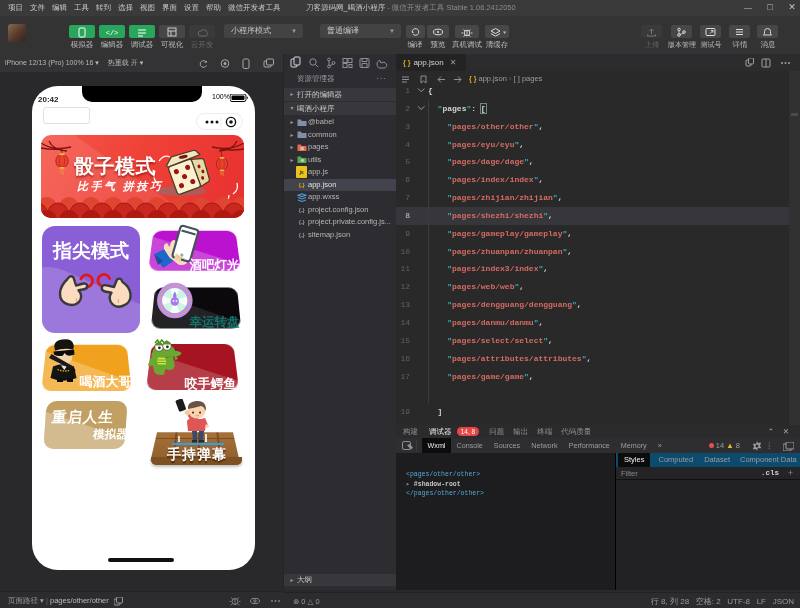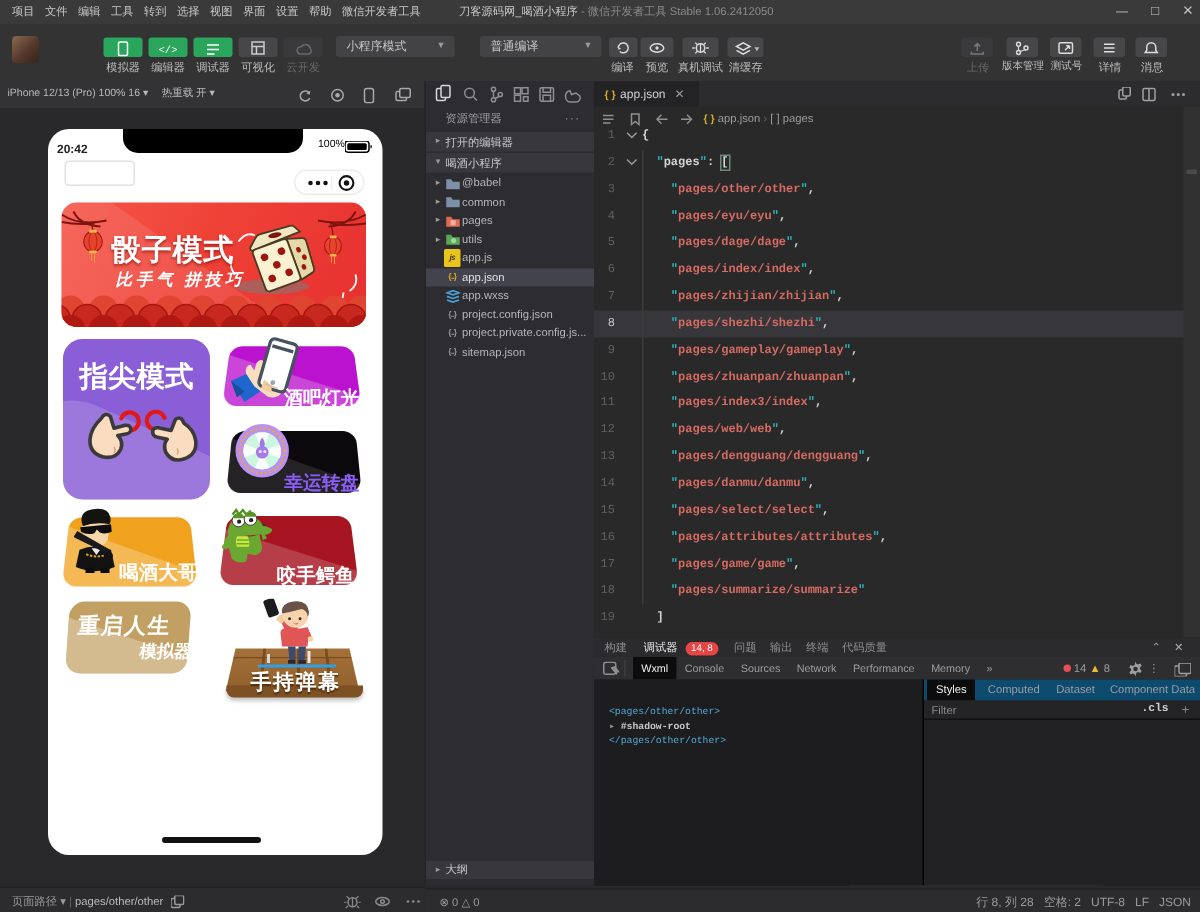--- a/index.html
+++ b/index.html
@@ -19,21 +19,21 @@
 .tbtn.green{background:#2aa65c;}
 .tbtn.gray{background:#47474a;}
 .tbtn.dis{background:#3a3a3c;}
 .tlabel{top:40px;height:10px;line-height:10px;font-size:7.5px;color:#bdbdbd;text-align:center;white-space:nowrap;}
 .tlabel.dis{color:#69696b;}
 .drop{top:24px;height:14px;background:#434346;border-radius:2px;color:#c6c6c6;font-size:8px;line-height:14px;padding-left:7px;}
 .drop .arr{position:absolute;right:6px;top:0;color:#9a9a9a;font-size:6px;}
 #simbar{left:0;top:54px;width:283px;height:18px;background:#333335;color:#b9b9b9;font-size:7.5px;line-height:18px;white-space:nowrap;}
 #simpanel{left:0;top:72px;width:283px;height:518px;background:#29292c;}
 #simfoot{left:0;top:591px;width:283px;height:17px;background:#2c2c2e;color:#9a9a9a;font-size:7.5px;line-height:17px;border-top:1px solid #222;white-space:nowrap;}
-#phone{left:32px;top:86px;width:223px;height:484px;background:#ffffff;border-radius:14px;}
+#phone{left:32px;top:86px;width:223px;height:484px;background:#ffffff;border-radius:26px;}
 #notch{left:50px;top:0;width:120px;height:16px;background:#000;border-radius:0 0 10px 10px;}
 #explorer{left:283px;top:54px;width:113px;height:536px;background:#2d2d31;border-left:1px solid #242426;}
 .sect{position:absolute;left:0;width:112px;height:13px;background:#37373c;color:#c9c9c9;font-size:7.5px;line-height:13px;}
 .row{position:absolute;left:0;width:112px;height:12.2px;color:#b6b6b8;font-size:7.5px;line-height:12.2px;white-space:nowrap;}
 .row.sel{background:#42434c;color:#e2e2e2;}
 .arr8{position:absolute;left:4px;top:0;width:8px;color:#9a9a9a;font-size:6px;text-align:center;}
 .ficolbl{position:absolute;left:12px;top:0;width:11px;height:12px;font-size:5.5px;font-weight:bold;line-height:12px;text-align:center;letter-spacing:-0.5px;}
 .fsvg{position:absolute;left:13px;top:1.5px;}
 .fname{position:absolute;left:24px;top:0;}
 #editor{left:396px;top:54px;width:404px;height:371px;background:#292929;}
@@ -297,21 +297,21 @@
           <path d="M18.8 18.5 L14 7.2 A12.4 12.4 0 0 1 23.5 7.2z"></path>
           <path d="M18.8 18.5 L30.5 14.5 A12.4 12.4 0 0 1 30.5 23.5z"></path>
           <path d="M18.8 18.5 L23.5 30 A12.4 12.4 0 0 1 14 30z"></path>
           <path d="M18.8 18.5 L7 23 A12.4 12.4 0 0 1 7 14z"></path>
         </g>
       <path d="M18.8 9.5 q-3.5 5 0 8 q3.5 -3 0 -8z" fill="#9a78e8"></path>
       <circle cx="18.8" cy="19.5" r="4.2" fill="#a87ae8"></circle>
       <circle cx="17.5" cy="19" r="1" fill="#fff" opacity=".8"></circle>
         <circle cx="20.5" cy="19" r="1" fill="#fff" opacity=".8"></circle>
     </svg>
-    <div class="abs" style="left:157.5px;top:227.5px;font-size:12.5px;font-weight:bold;color:#8b5cf6;">幸运转盘</div>
+    <div class="abs" style="left:157.5px;top:227.5px;font-size:12.5px;font-weight:bold;color:#0f766e;">幸运转盘</div>
 
     <div id="c-dage" class="abs" style="left:12px;top:257px;width:85px;height:47px;border-radius:9px;background:#f0a11d;transform:perspective(80px) rotateX(12deg);overflow:hidden;">
       <div class="abs" style="left:-30px;top:20px;width:120px;height:60px;background:rgba(255,255,255,.25);transform:rotate(20deg);"></div>
     </div>
     <svg class="abs" style="left:17px;top:252px;" width="32" height="46">
       <path d="M6 12 Q3 3 13 1.5 Q23 0 24.5 6.5 Q25.5 10 23 12.5 L7 14z" fill="#15130f"></path>
       <path d="M5.5 13 q9 -3.5 18.5 -1.5 l-1 10 q-3 5.5 -8.5 5.5 q-5.5 0 -7.5 -5.5z" fill="#f5d5a8"></path>
       <path d="M4.5 13.5 L25 11.5 L25.5 16.5 Q21 18.5 17.5 17 L15.5 15 L14 17.5 Q9 19 5 16.5z" fill="#0c0c0c"></path>
       <path d="M12.5 25 q2.5 1 5 0 l-.5 2.5 -4 0z" fill="#e8b88a"></path>
       <path d="M4 28.5 q10.5 -4.5 21 0 l2.5 11.5 q-13 5.5 -26 0z" fill="#131313"></path>
@@ -513,21 +513,20 @@
         <div class="cl" style="top:122.96px;"><span class="ln" style="color:#c8c8c8;">8</span><span class="ct"><span class="pw">    </span><span class="s1">"</span><span class="s2">pages/shezhi/shezhi</span><span class="s1">"</span><span class="pw">,</span></span></div>
         <div class="cl" style="top:140.8px;"><span class="ln" style="">9</span><span class="ct"><span class="pw">    </span><span class="s1">"</span><span class="s2">pages/gameplay/gameplay</span><span class="s1">"</span><span class="pw">,</span></span></div>
         <div class="cl" style="top:158.64000000000001px;"><span class="ln" style="">10</span><span class="ct"><span class="pw">    </span><span class="s1">"</span><span class="s2">pages/zhuanpan/zhuanpan</span><span class="s1">"</span><span class="pw">,</span></span></div>
         <div class="cl" style="top:176.48000000000002px;"><span class="ln" style="">11</span><span class="ct"><span class="pw">    </span><span class="s1">"</span><span class="s2">pages/index3/index</span><span class="s1">"</span><span class="pw">,</span></span></div>
         <div class="cl" style="top:194.32000000000002px;"><span class="ln" style="">12</span><span class="ct"><span class="pw">    </span><span class="s1">"</span><span class="s2">pages/web/web</span><span class="s1">"</span><span class="pw">,</span></span></div>
         <div class="cl" style="top:212.16px;"><span class="ln" style="">13</span><span class="ct"><span class="pw">    </span><span class="s1">"</span><span class="s2">pages/dengguang/dengguang</span><span class="s1">"</span><span class="pw">,</span></span></div>
         <div class="cl" style="top:230px;"><span class="ln" style="">14</span><span class="ct"><span class="pw">    </span><span class="s1">"</span><span class="s2">pages/danmu/danmu</span><span class="s1">"</span><span class="pw">,</span></span></div>
         <div class="cl" style="top:247.84px;"><span class="ln" style="">15</span><span class="ct"><span class="pw">    </span><span class="s1">"</span><span class="s2">pages/select/select</span><span class="s1">"</span><span class="pw">,</span></span></div>
         <div class="cl" style="top:265.68px;"><span class="ln" style="">16</span><span class="ct"><span class="pw">    </span><span class="s1">"</span><span class="s2">pages/attributes/attributes</span><span class="s1">"</span><span class="pw">,</span></span></div>
         <div class="cl" style="top:283.52px;"><span class="ln" style="">17</span><span class="ct"><span class="pw">    </span><span class="s1">"</span><span class="s2">pages/game/game</span><span class="s1">"</span><span class="pw">,</span></span></div>
-        <div class="cl" style="top:301.35999999999996px;"><span class="ln" style="">18</span><span class="ct"><span class="pw">    </span><span class="s1">"</span><span class="s2">pages/summarize/summarize</span><span class="s1">"</span><span class="pw"></span></span></div>
         <div class="cl" style="top:319.2px;"><span class="ln" style="">19</span><span class="ct"><span class="pw">  ]</span></span></div>
         <svg class="abs" style="left:20px;top:0px" width="10" height="50">
           <path d="M2 4.5l3.2 3.2 3.2-3.2" stroke="#9a9a9a" fill="none"></path>
           <path d="M2 22.3l3.2 3.2 3.2-3.2" stroke="#9a9a9a" fill="none"></path>
         </svg>
         <div class="abs" style="left:32px;top:15.92px;width:1px;height:303.28px;background:#3c3c3c;"></div>
       </div>
     <div id="sbar">
         <div style="position:absolute;left:2px;top:42px;width:7px;height:3px;background:#4a4a4a;"></div>
       </div>

